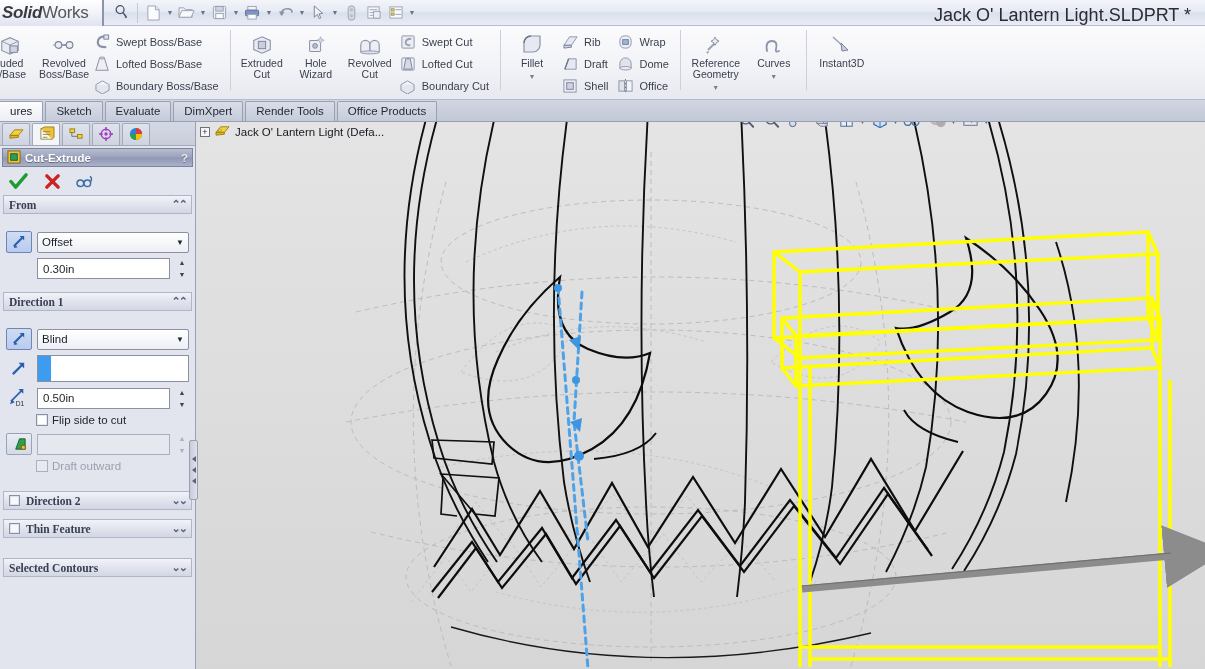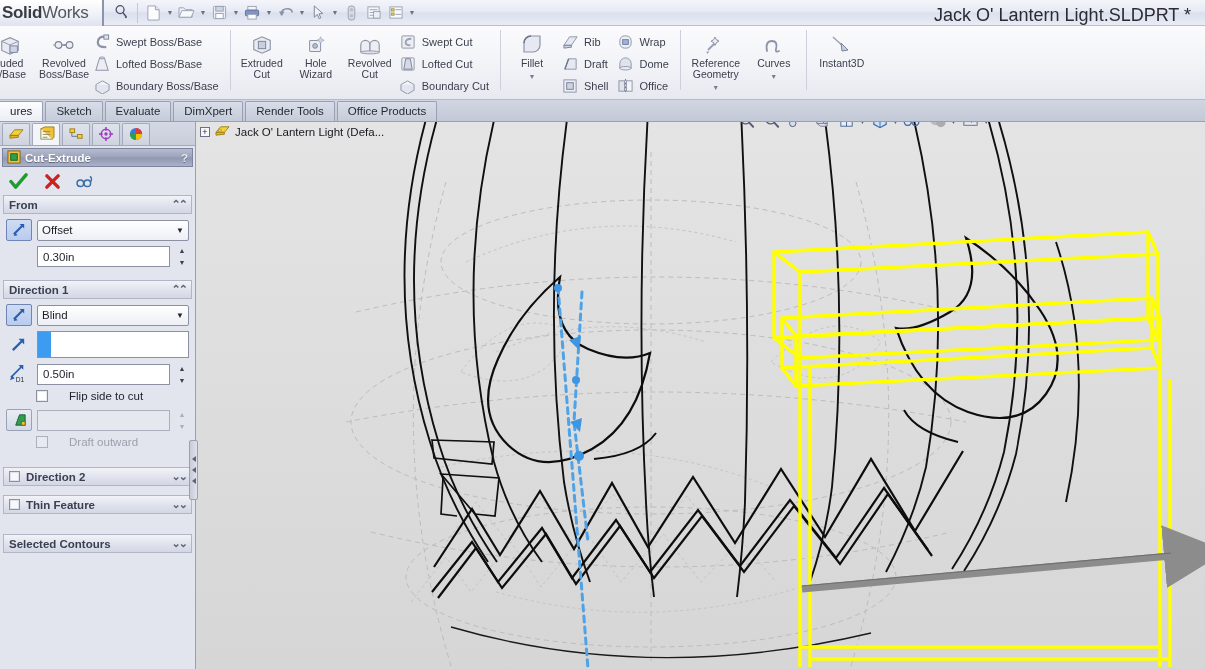--- a/index.html
+++ b/index.html
@@ -20,21 +20,21 @@
     border-bottom:1px solid #b9bfd0;
     display:flex; align-items:center;
   }
   .logo {
     width:104px; height:26px; display:flex; align-items:center;
     padding-left:2px;
     background:linear-gradient(to bottom,#ffffff 0%,#eef0f6 60%,#dfe3ee 100%);
     border-right:2px solid #8d93ab;
     font-size:17px; letter-spacing:-0.3px;
   }
-  .logo .b { font-weight:bold; color:#3a3a44; }
+  .logo .b { font-weight:bold; color:#3a3a44;font-style:italic; }
   .logo .n { font-weight:normal; color:#55555f; }
   .menu-items { display:flex; align-items:center; margin-left:8px; }
   .menu-items span {
     padding:3px 9px; color:#23232b; font-size:11.5px; white-space:nowrap;
     cursor:default;
   }
   .mb-search { margin-left:6px; width:22px; text-align:center; }
   .qa-sep { width:1px; height:20px; background:#c3c8d8; margin:0 5px; }
   .qa-group { display:flex; align-items:center; gap:1px; }
   .qa-btn { width:21px; height:20px; display:flex; align-items:center; justify-content:center; }
@@ -124,28 +124,28 @@
     height:26px; display:flex; align-items:center; gap:14px; padding:3px 0 0 8px;
     background:#e2e5ee;
   }
   .pm-act { width:20px; height:20px; display:flex; align-items:center; justify-content:center; font-size:16px; font-weight:bold; }
 
   .sect-head {
     height:19px; margin:2px 3px 0 3px;
     background:linear-gradient(to bottom,#f2f3f8 0%,#e1e4ee 50%,#d3d7e4 100%);
     border:1px solid #b0b6c6;
     display:flex; align-items:center; padding:0 5px;
-    font-weight:bold; font-size:11.5px; color:#3a4052;
+    font-weight:bold; font-size:11.5px; color:#3a4052;font-family:Liberation Serif, serif;
   }
   .sect-head .chev { margin-left:auto; color:#5d6478; font-size:11px; letter-spacing:-2px; }
   .sect-head .cb {
     width:11px; height:11px; margin-right:6px; background:#f7f8fb;
     border:1px solid #8b91a3; box-shadow:inset 0 0 0 1px #dfe2ea;
   }
-  .sect-body { padding:5px 6px 6px 6px; }
+  .sect-body { padding:17px 6px 6px 6px; }
   .row { display:flex; align-items:center; gap:5px; margin-bottom:5px; }
   .iconbtn {
     width:26px; height:22px; display:flex; align-items:center; justify-content:center;
     background:linear-gradient(to bottom,#e9ecf4,#d5dae7);
     border:1px solid #9aa2b6; border-radius:2px;
   }
   .iconbtn.sel { background:linear-gradient(to bottom,#cfdcf2,#b9cbee); border-color:#6f85b5; }
   .iconbtn.plain { background:transparent; border:none; }
   .combo {
     flex:1; height:21px; background:linear-gradient(to bottom,#ffffff,#edeff5);
@@ -162,21 +162,21 @@
     flex:1; height:27px; background:#ffffff; border:1px solid #8b91a3;
     display:flex; align-items:stretch;
   }
   .selfield .swatch { width:13px; background:#3d9bf0; }
   .spin {
     width:14px; height:21px; display:flex; flex-direction:column;
     justify-content:space-between; align-items:center;
     font-size:7px; color:#3b4050; line-height:7px; padding:1px 0;
   }
   .spin.dis { color:#a9aebc; }
-  .chkrow { display:flex; align-items:center; gap:21px; margin:1px 0 7px 30px; }
+  .chkrow { display:flex; align-items:center; gap:4px; margin:1px 0 7px 30px; }
   .chkrow .cb {
     width:12px; height:12px; background:#ffffff; border:1px solid #8b91a3;
     box-shadow:inset 0 0 0 1px #e6e9f0;
   }
   .chkrow .cb.dis { background:#e8eaf1; border-color:#aab0c0; }
   .chkrow .lb { font-size:11.5px; color:#22252e; }
   .chkrow .lb.dis { color:#9ba1af; }
 
   
   .splitter {

